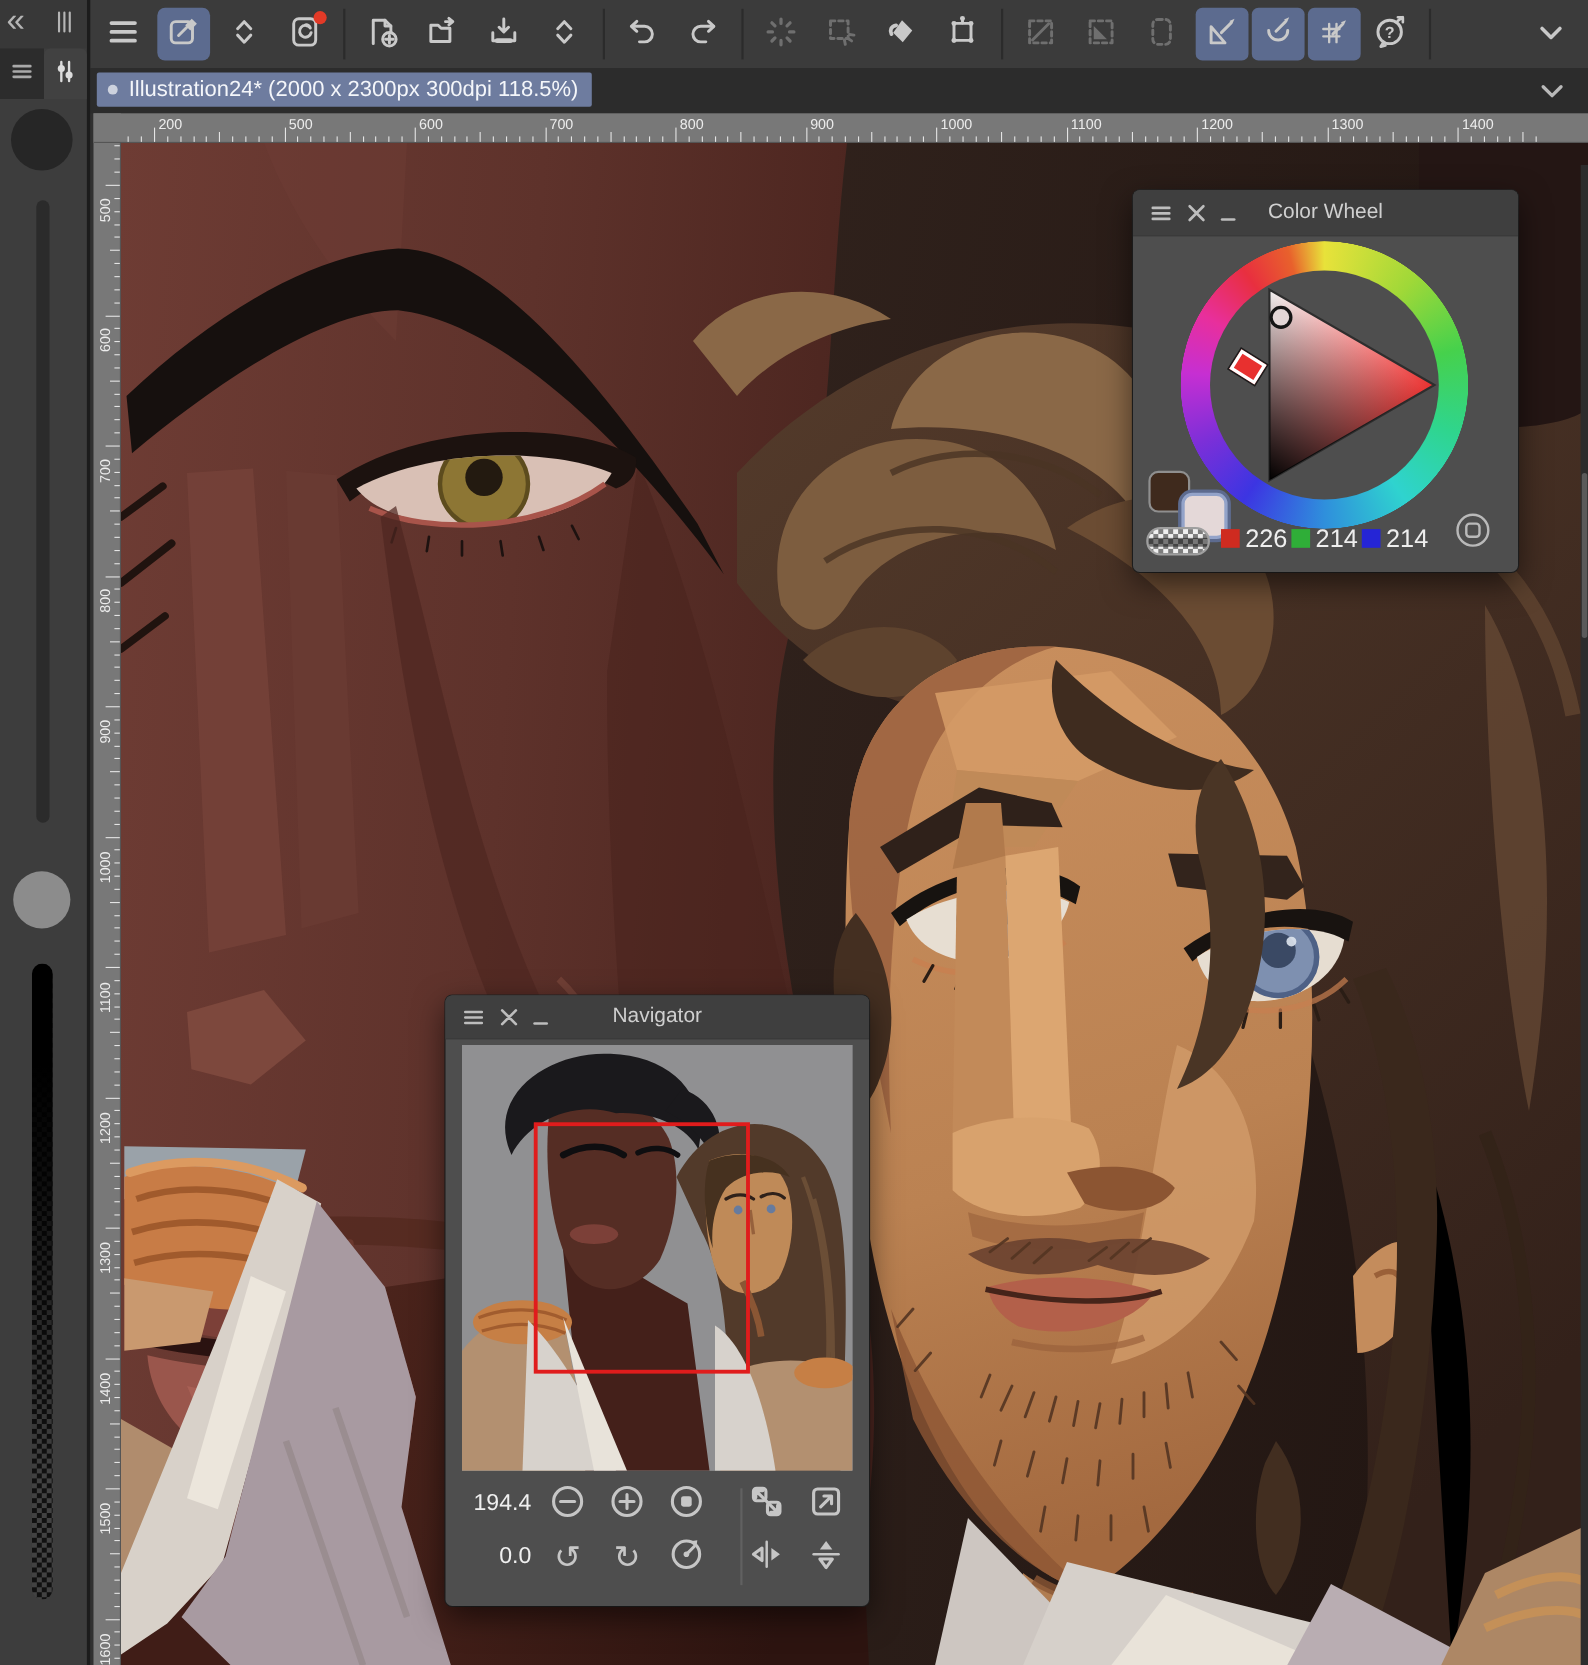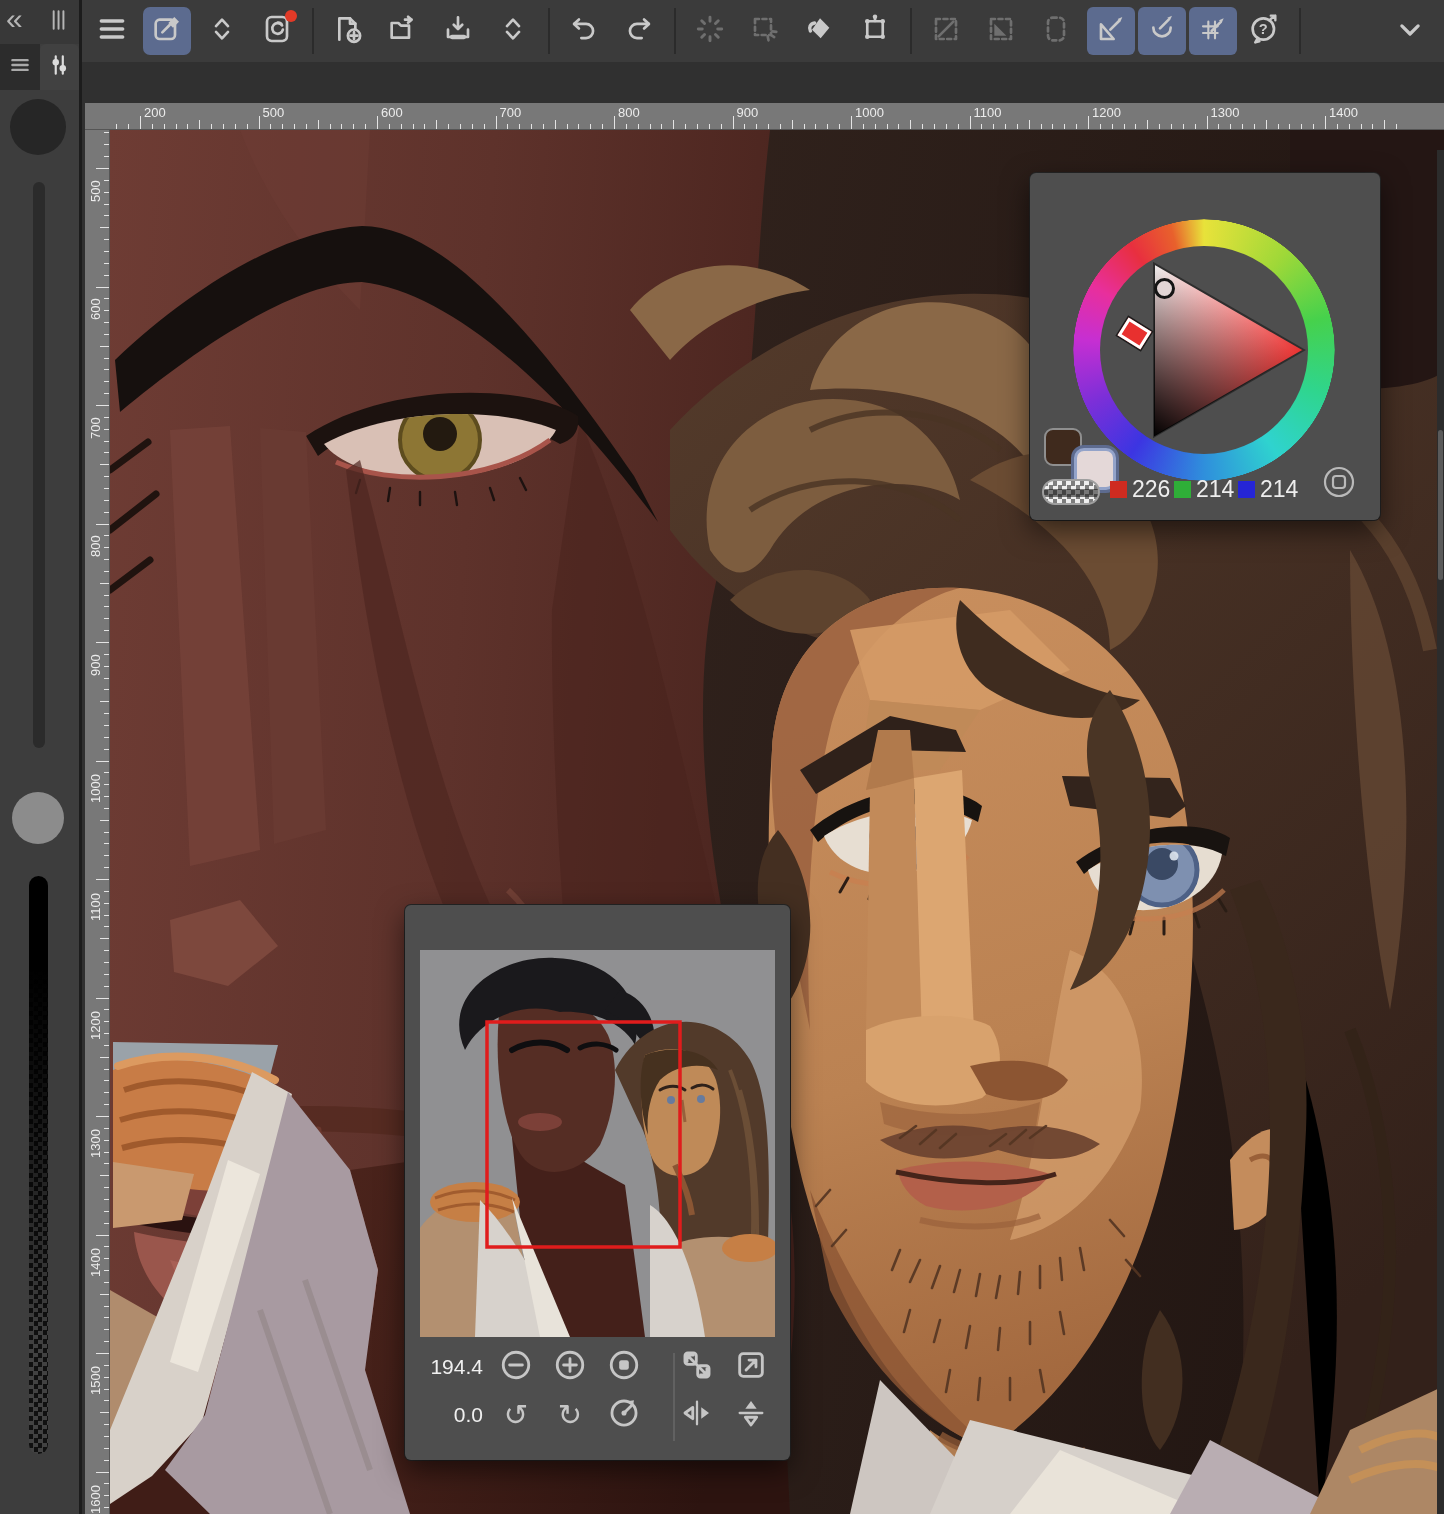--- a/index.html
+++ b/index.html
@@ -245,20 +245,32 @@
       </div>
       <div class="tb-div"></div>
     </div>
   <div class="collapse-right">
     <span>
       <svg viewBox="0 0 24 24">
           <path d="M5.5 9.5 12 16l6.5-6.5"></path>
         </svg></span>
   </div>
 
+  <div class="titlerow">
+    <div class="title-pill">
+      <span class="title-bullet"></span>
+      <span class="title-text">Illustration24* (2000 x 2300px 300dpi 118.5%)</span>
+    </div>
+    <div class="chev">
+      <span>
+        <svg viewBox="0 0 24 24">
+            <path d="M5.5 9.5 12 16l6.5-6.5"></path>
+          </svg></span>
+    </div>
+  </div>
 
   <div class="sidebar">
     <div class="sb-top">
       <span class="sb-collapse">«</span>
       <span class="sb-bars">
         <svg viewBox="0 0 24 24">
             <path d="M8 4v16M12.5 4v16M17 4v16" stroke-width="1.8"></path>
           </svg></span>
     </div>
     <div class="sb-tabs">
@@ -712,20 +724,35 @@
       <polygon points="950,1320 1100,1384 900,1384" fill="#e9e3d9"></polygon>
       <polygon points="1100,1310 1240,1384 1060,1384" fill="#b9adb2"></polygon>
       <polygon points="1240,1300 1334,1256 1334,1384 1200,1384" fill="#ad8765"></polygon>
       <path d="M1250 1320 C1290 1300 1320 1300 1334 1310 M1240 1350 C1280 1332 1315 1330 1334 1340" stroke="#c49058" stroke-width="8" fill="none"></path>
     </svg>
     <div class="canvas-edge"></div>
     <div class="canvas-scroll"></div>
   </div>
 
   <div class="panel cw">
+    <div class="panel-head">
+      <span class="ph-icon" style="left:14px">
+        <svg viewBox="0 0 24 24">
+            <path d="M4 7h15M4 12h15M4 17h15"></path>
+          </svg></span>
+      <span class="ph-icon" style="left:46px">
+        <svg viewBox="0 0 24 24">
+            <path d="M5.5 5.5 18 18M18 5.5 5.5 18"></path>
+          </svg></span>
+      <span class="ph-icon" style="left:76px">
+        <svg viewBox="0 0 24 24">
+            <path d="M5 17.5h11"></path>
+          </svg></span>
+      <div class="ph-title">Color Wheel</div>
+    </div>
     <div class="cw-ring"></div>
     <div class="cw-hole"></div>
     <svg class="cw-tri" viewBox="0 0 262 262">
       <defs>
         <linearGradient id="triHue" gradientUnits="userSpaceOnUse" x1="81" y1="44" x2="231" y2="131">
           <stop offset="0" stop-color="#ffffff"></stop>
             <stop offset="1" stop-color="#e8302f"></stop>
         </linearGradient>
         <linearGradient id="triDark" gradientUnits="userSpaceOnUse" x1="81" y1="218" x2="168" y2="96">
           <stop offset="0" stop-color="#000000"></stop>
@@ -748,20 +775,35 @@
     <div class="cw-val" style="left:230px">214</div>
     <div class="cw-mode">
       <svg viewBox="0 0 36 36">
           <circle cx="18" cy="18" r="14"></circle>
           <rect x="12" y="12" width="12" height="12" rx="3"></rect>
         </svg>
     </div>
   </div>
 
   <div class="panel nav">
+    <div class="panel-head">
+      <span class="ph-icon" style="left:14px;top:8px">
+        <svg viewBox="0 0 24 24">
+            <path d="M4 7h15M4 12h15M4 17h15"></path>
+          </svg></span>
+      <span class="ph-icon" style="left:46px;top:8px">
+        <svg viewBox="0 0 24 24">
+            <path d="M5.5 5.5 18 18M18 5.5 5.5 18"></path>
+          </svg></span>
+      <span class="ph-icon" style="left:76px;top:8px">
+        <svg viewBox="0 0 24 24">
+            <path d="M5 17.5h11"></path>
+          </svg></span>
+      <div class="ph-title" style="top:8px">Navigator</div>
+    </div>
     <div class="nav-thumb">
       <svg width="355" height="387" viewBox="0 0 355 387">
         <rect width="355" height="387" fill="#909092"></rect>
 
         <path d="M0 278 C25 245 60 238 92 248 L118 387 H0 Z" fill="#b39070"></path>
         <path d="M88 148 C120 190 170 215 205 235 L225 387 H112 Z" fill="#44201a"></path>
         <path d="M80 55 C125 38 170 48 188 85 C200 115 196 160 180 195 C160 225 125 230 105 210 C85 188 72 120 80 55 Z" fill="#552d24"></path>
         <path d="M45 100 C20 45 80 5 135 8 C190 10 225 45 215 95 C205 75 175 60 140 62 C100 50 60 70 45 100 Z" fill="#1a191c"></path>
         <path d="M200 40 C230 50 240 80 232 108 C220 85 205 70 185 60 Z" fill="#1a191c"></path>
         <path d="M92 100c18-10 40-10 55 0" stroke="#0f0e10" stroke-width="6" fill="none" stroke-linecap="round"></path>

